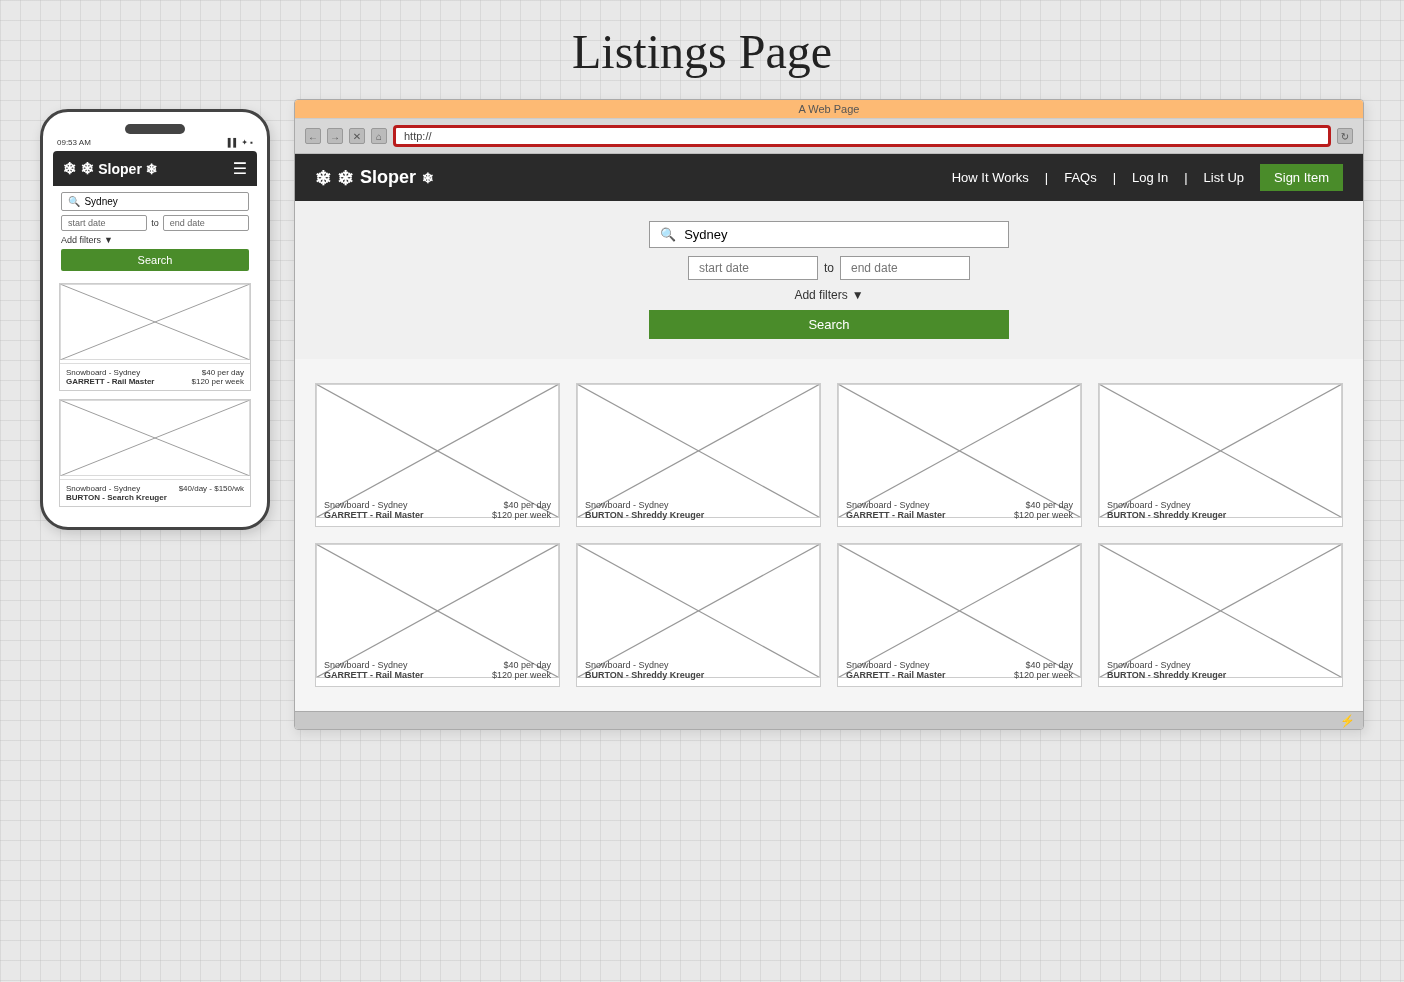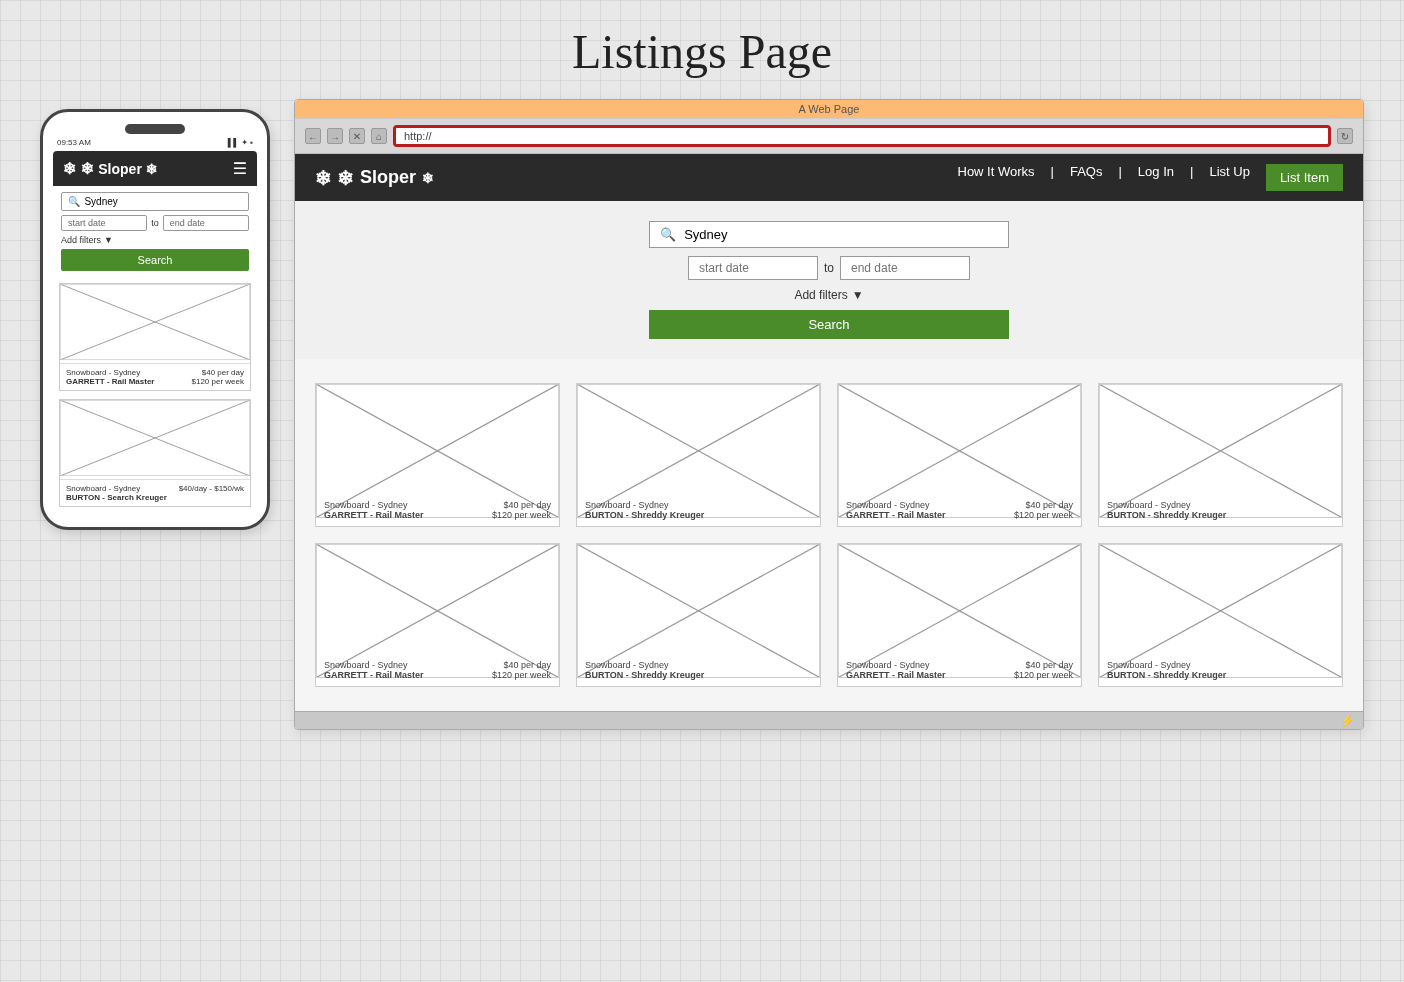--- a/index.html
+++ b/index.html
@@ -266,20 +266,21 @@
       font-size: 18px;
       font-weight: bold;
     }
 
     .browser-logo-snowflakes {
       font-size: 20px;
     }
 
     .browser-nav-links {
       display: flex;
+      align-items: center;
       gap: 16px;
       font-size: 13px;
       color: white;
     }
 
     .browser-nav-links span {
       color: white;
       cursor: pointer;
     }
 
@@ -533,21 +534,21 @@
           <span style="font-size:14px;">❄</span>
         </div>
         <div class="browser-nav-links">
           <span>How It Works</span>
           <span class="browser-nav-divider">|</span>
           <span>FAQs</span>
           <span class="browser-nav-divider">|</span>
           <span>Log In</span>
           <span class="browser-nav-divider">|</span>
           <span>List Up</span>
-          <button class="browser-list-item-btn">List Item</button>
+          <button class="browser-list-item-btn">Sign Item</button>
         </div>
       </div>
 
       <div class="browser-search-section">
         <div class="browser-search-box">
           <span>🔍</span>
           <span>Sydney</span>
         </div>
         <div class="browser-date-row">
           <input class="browser-date-input" type="text" placeholder="start date" style="">

